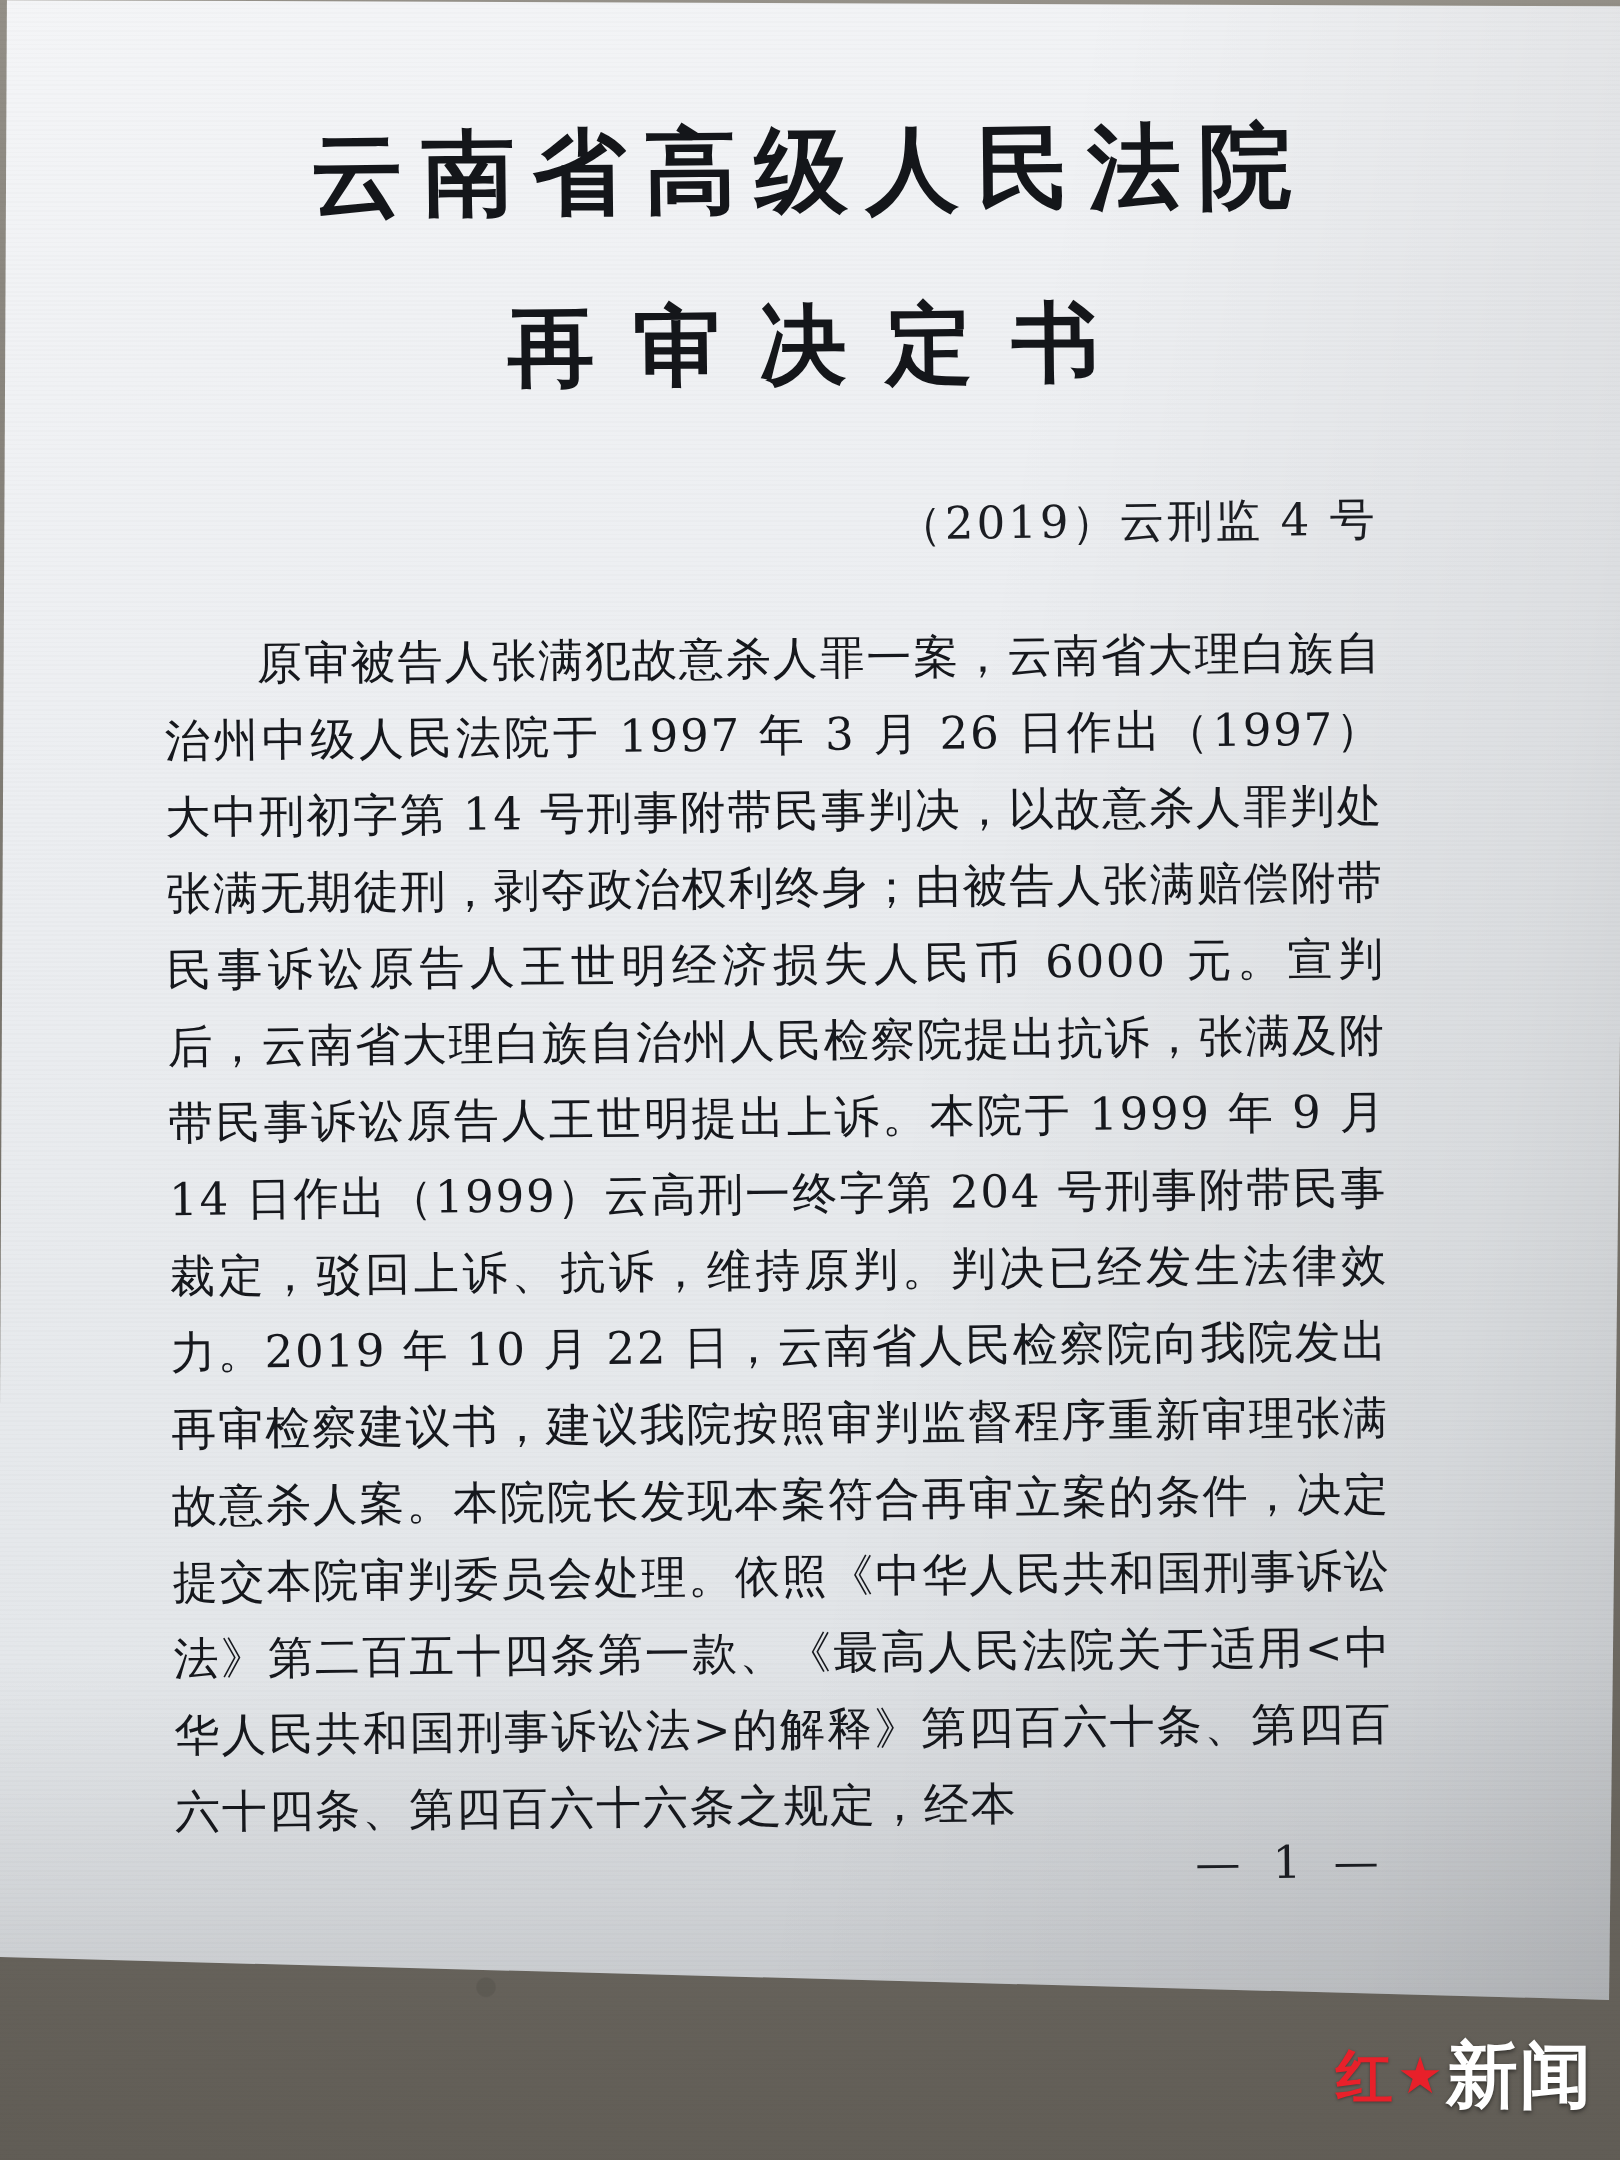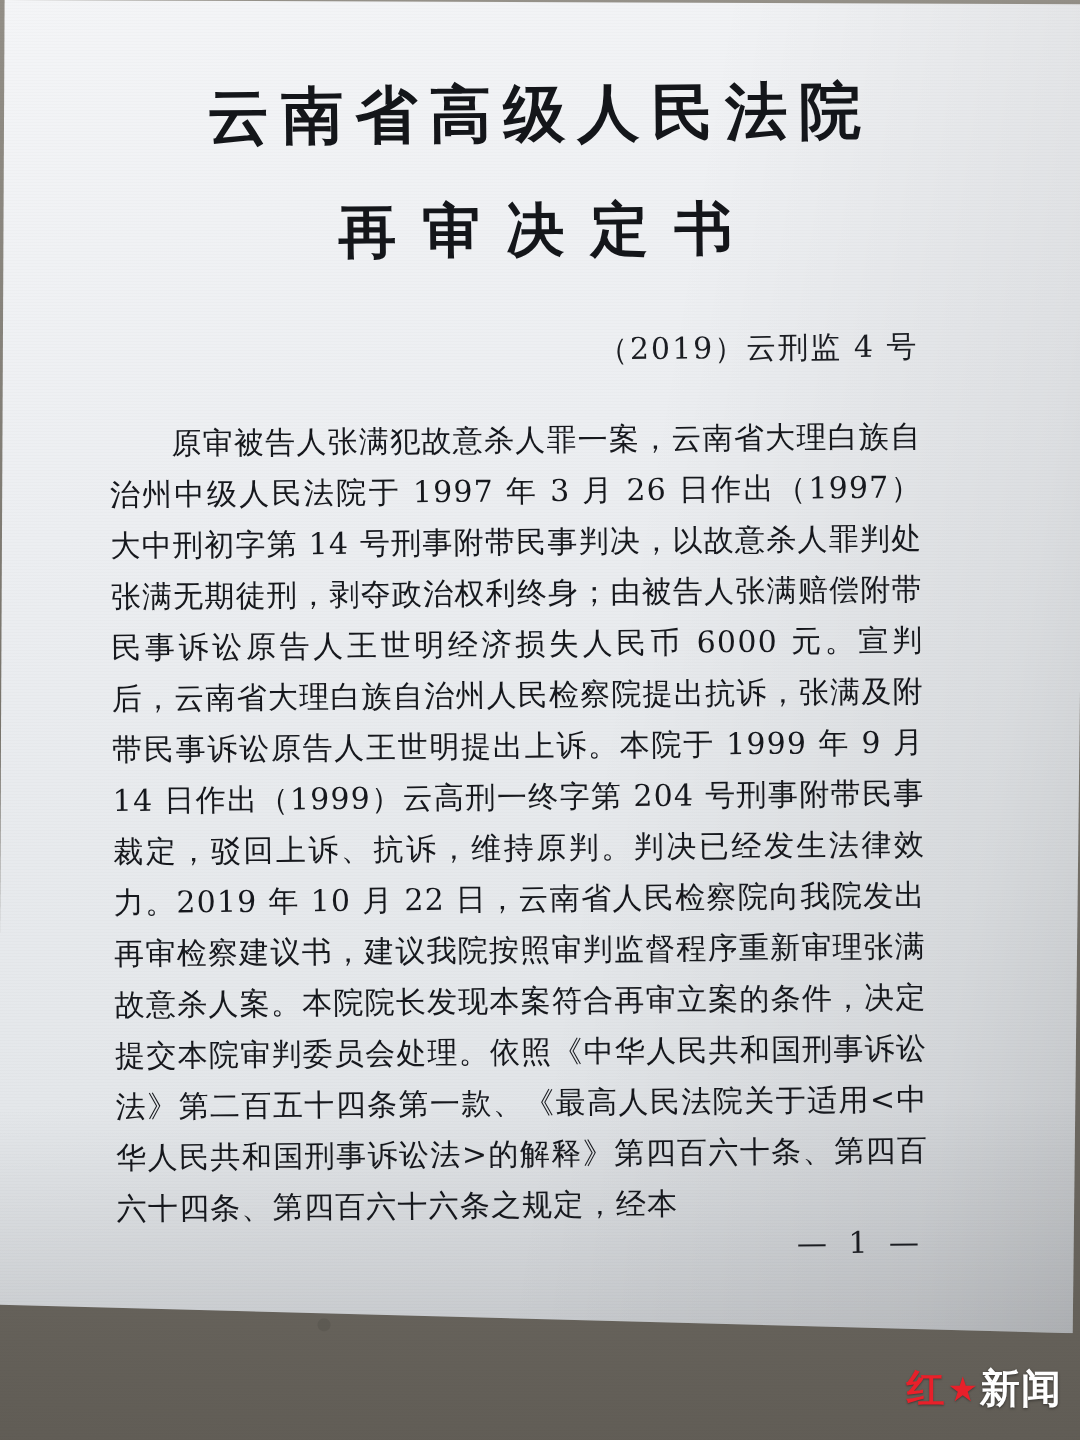--- a/index.html
+++ b/index.html
@@ -144,21 +144,21 @@
     letter-spacing: 1px;
     text-shadow: 0 1px 2px rgba(0,0,0,0.35);
   }
   .wm-star {
     font-size: 34px;
     color: #e8202a;
     margin: 0 -2px;
     text-shadow: 0 1px 2px rgba(0,0,0,0.35);
   }
   .wm-white {
-    font-size: 40px;
+    font-size: 48px;
     font-weight: 700;
     color: #ffffff;
     letter-spacing: 1px;
     text-shadow: 0 1px 3px rgba(0,0,0,0.5);
   }
 
   
   .grain {
     position: absolute;
     inset: 0;

